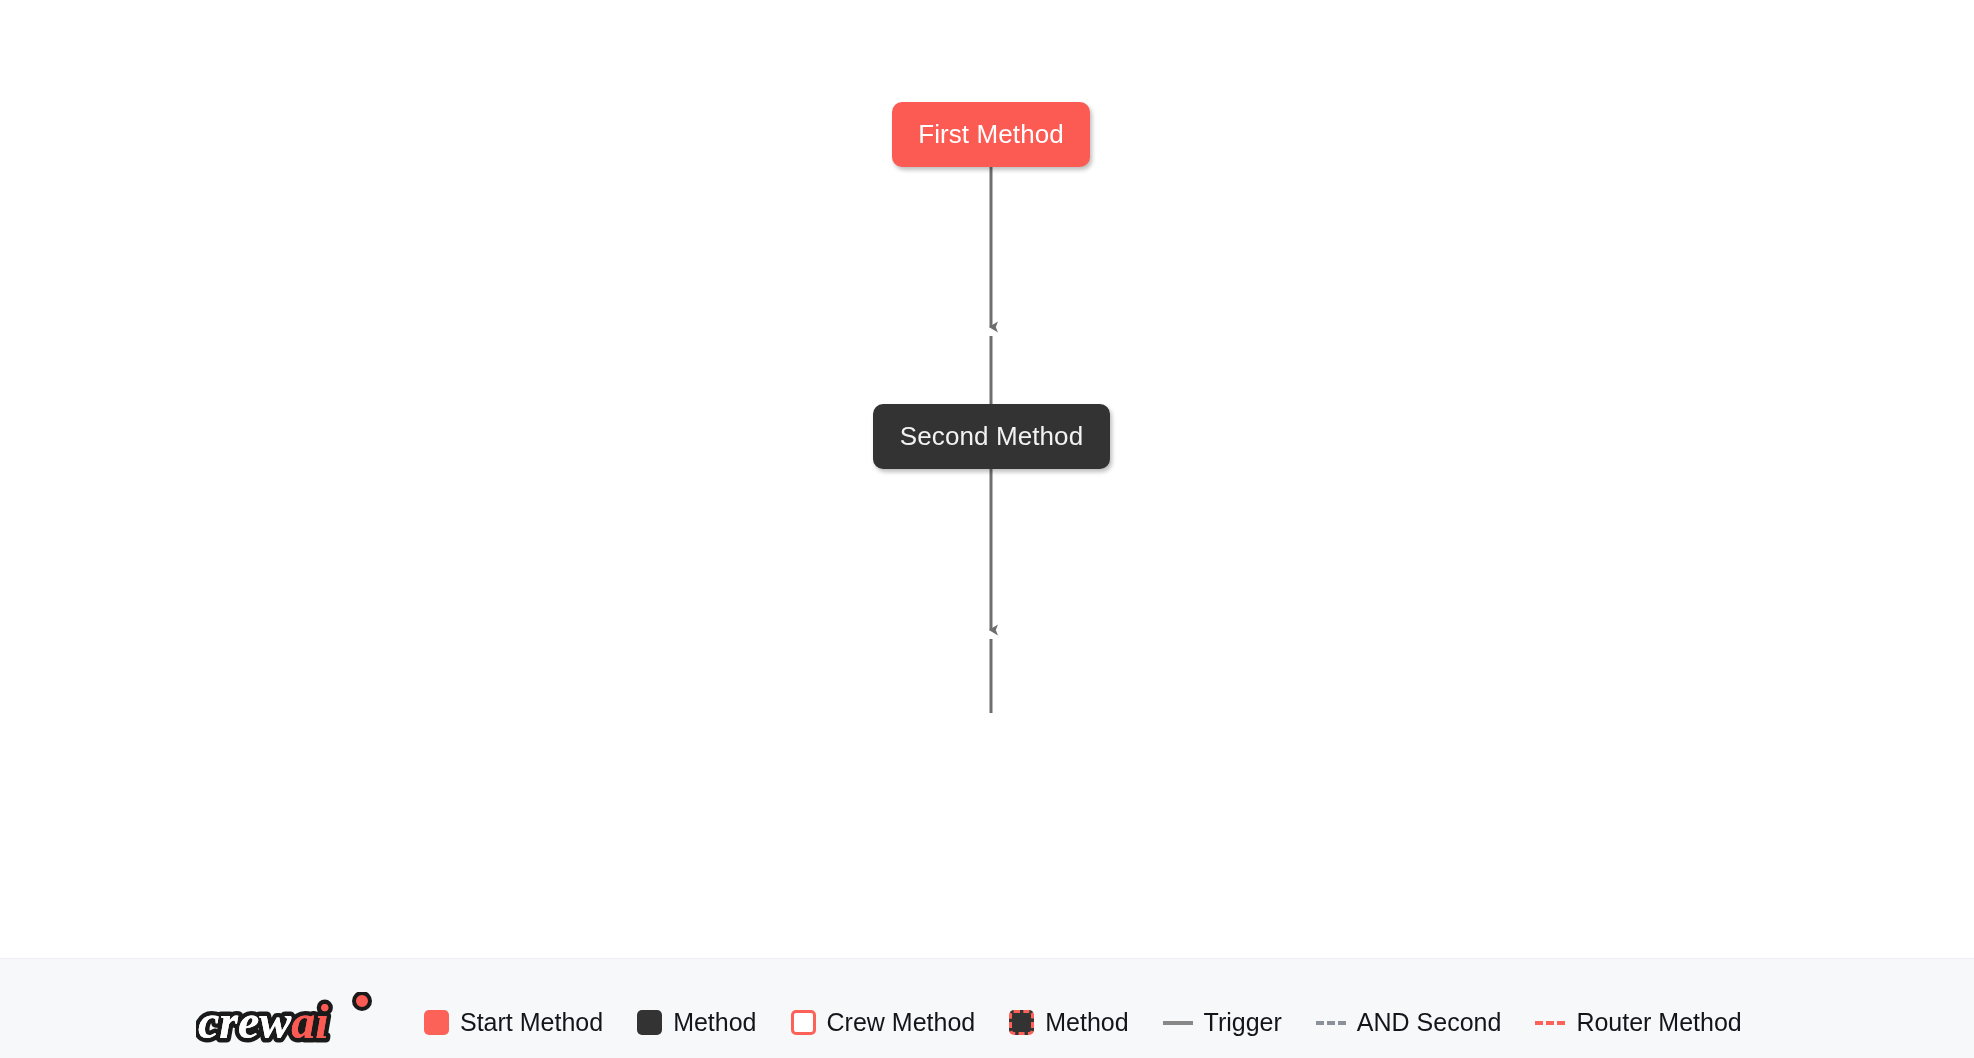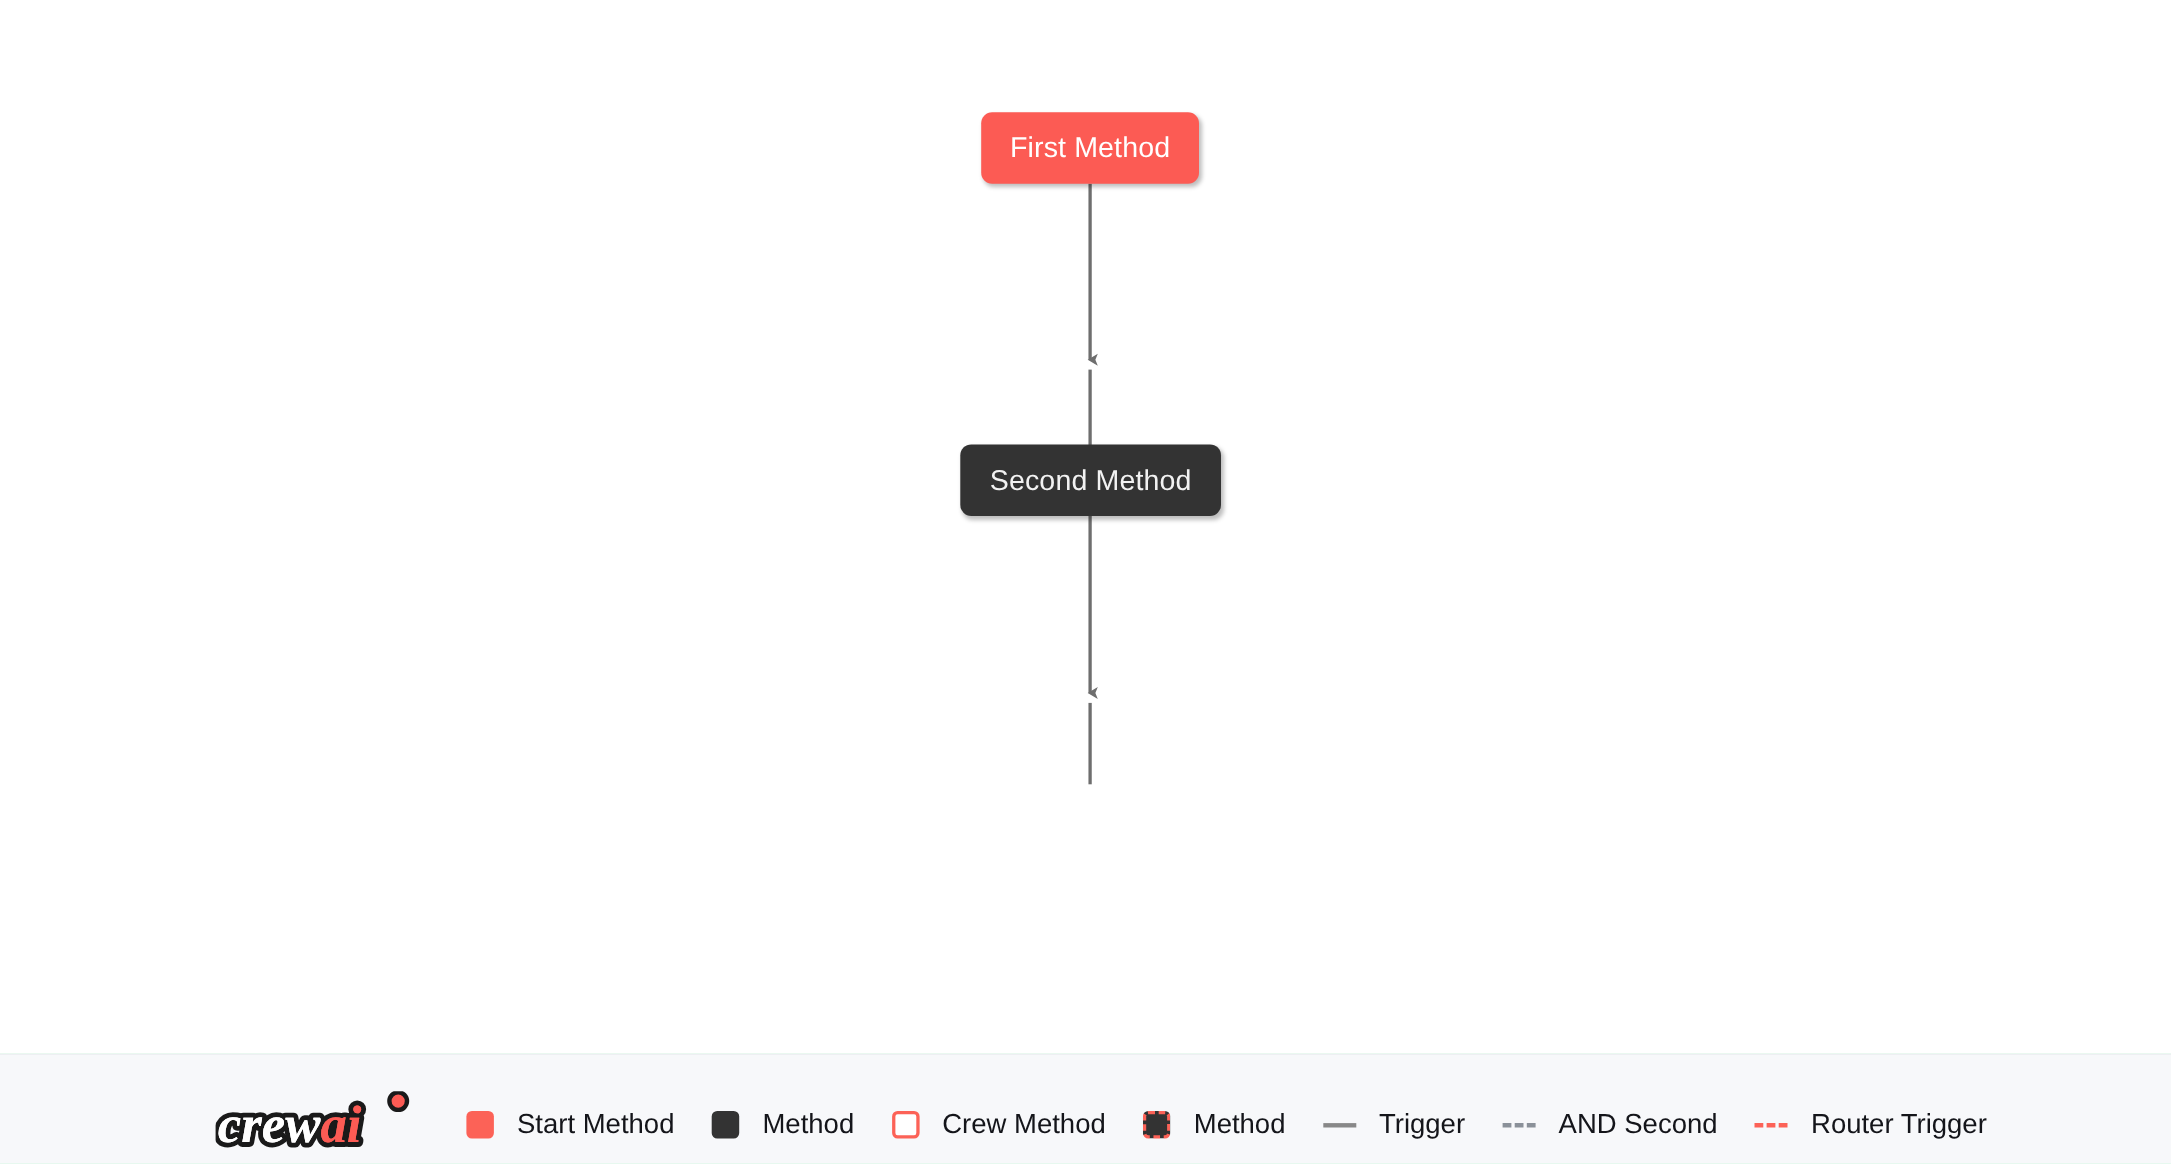--- a/index.html
+++ b/index.html
@@ -9,21 +9,21 @@
     height: 1058px;
     overflow: hidden;
     background: #ffffff;
     font-family: "Liberation Sans", sans-serif;
   }
 
   #app {
     position: relative;
     width: 1974px;
     height: 1058px;
-    background: #86efac;
+    background: #be185d;
   }
 
   
   #flow-canvas {
     position: absolute;
     left: 0;
     top: 0;
     width: 1974px;
     height: 958px;
     background: #ffffff;
@@ -92,21 +92,21 @@
 
   .legend-items {
     display: flex;
     align-items: center;
     gap: 34px;
   }
 
   .legend-item {
     display: flex;
     align-items: center;
-    gap: 21px;
+    gap: 11px;
     white-space: nowrap;
   }
 
   .legend-label {
     font-size: 25px;
     color: #14151a;
     font-family: "Liberation Sans", sans-serif;
     line-height: 1;
   }
 
@@ -208,19 +208,19 @@
         <span class="legend-label">Trigger</span>
       </div>
 
       <div class="legend-item">
         <span class="line-swatch dashed-gray"></span>
         <span class="legend-label">AND Second</span>
       </div>
 
       <div class="legend-item">
         <span class="line-swatch dashed-red"></span>
-        <span class="legend-label">Router Trigger</span>
+        <span class="legend-label">Router Method</span>
       </div>
 
     </div>
   </div>
 
 </div>
 
 </body></html>

